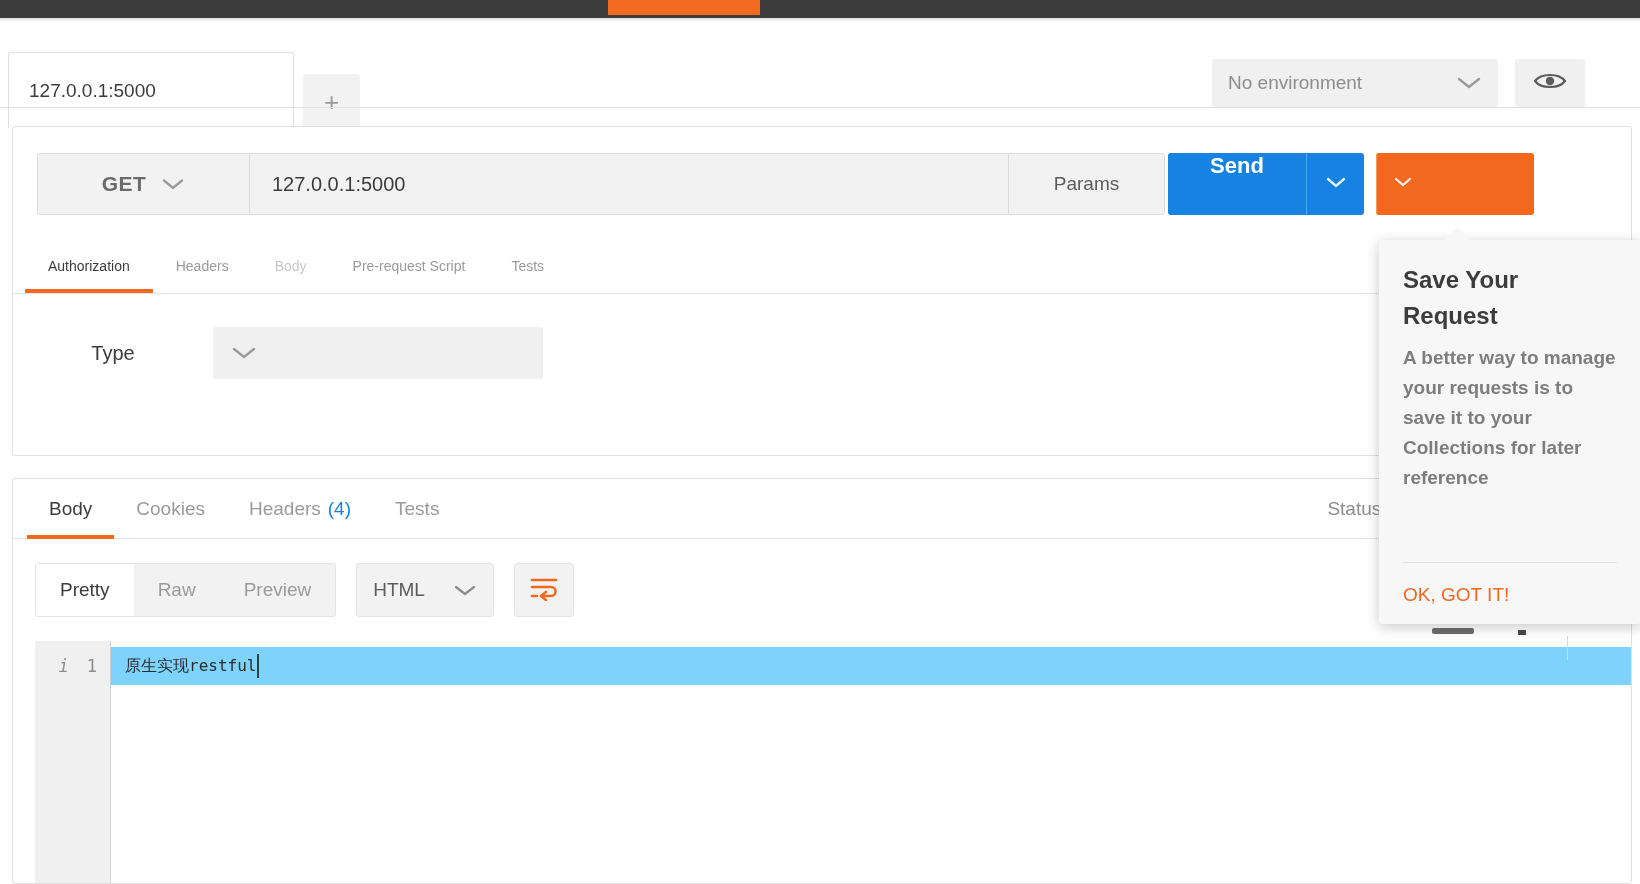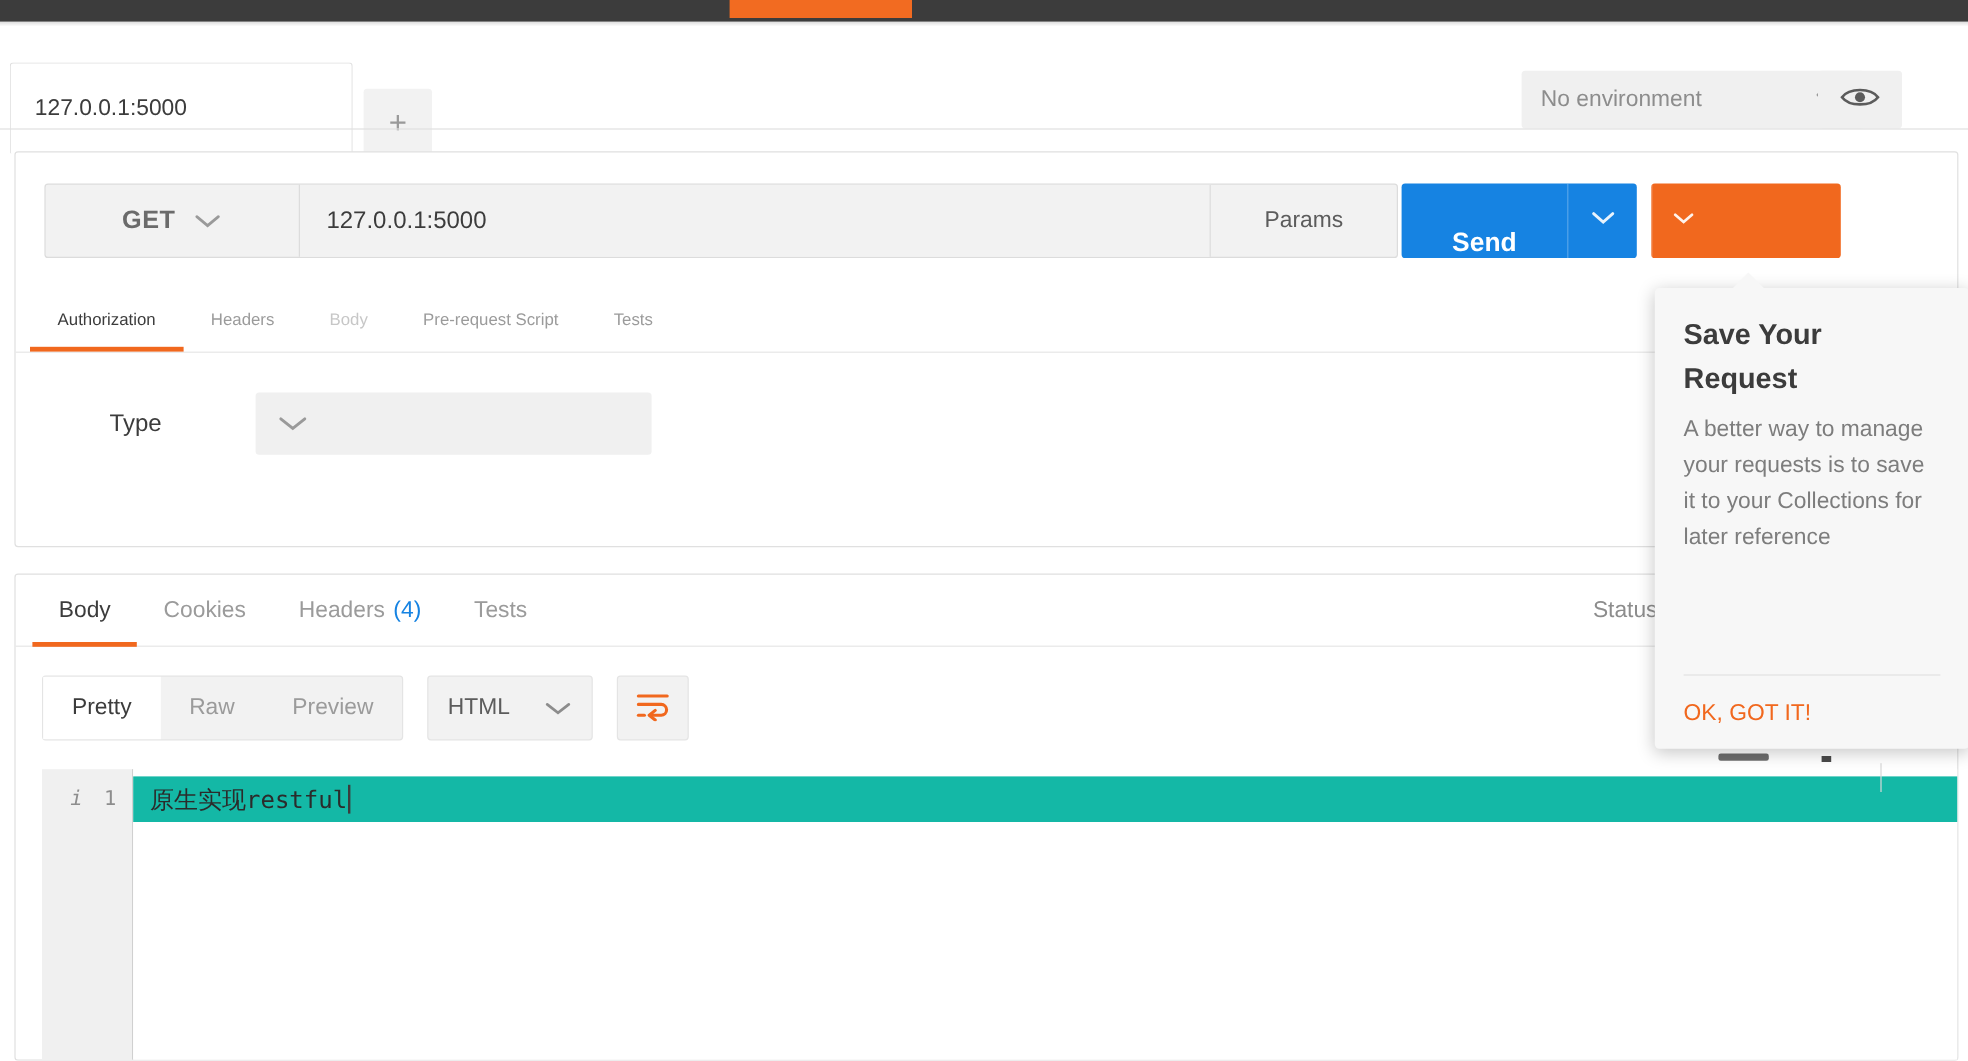--- a/index.html
+++ b/index.html
@@ -44,21 +44,21 @@
     display: flex; align-items: center; justify-content: center;
     color: #9a9a9a; font-size: 26px; font-weight: 300;
   }
   .tabstrip-underline {
     position: absolute; left: 0; top: 107px; width: 1640px; height: 1px;
     background: #e0e0e0;
   }
 
   
   .env-select {
-    position: absolute; left: 1268px; top: 37px; width: 286px; height: 48px;
+    position: absolute; left: 1212px; top: 37px; width: 286px; height: 48px;
     background: #f0f0f0; border-radius: 3px;
     display: flex; align-items: center; padding: 0 16px;
   }
   .env-label { font-size: 19px; color: #8d8d8d; flex: 1; }
   .chev { display: inline-block; }
   .chev svg { display: block; }
   .eye-btn {
     position: absolute; left: 1515px; top: 37px; width: 70px; height: 48px;
     background: #f0f0f0; border-radius: 3px;
     display: flex; align-items: center; justify-content: center;
@@ -87,21 +87,21 @@
   .params-box {
     width: 155px; display: flex; align-items: center; justify-content: center;
     font-size: 19px; color: #5c5c5c;
   }
   .send-btn {
     position: absolute; left: 1155px; top: 26px; width: 196px; height: 62px;
     background: #1683e2; border-radius: 3px;
     display: flex; align-items: stretch; overflow: hidden;
   }
   .send-main {
-    flex: 1; display: flex; align-items: flex-end; justify-content: center;
+    flex: 1; display: flex; align-items: flex-start; justify-content: center;
     color: #ffffff; font-size: 22px; font-weight: bold;
   }
   .send-caret {
     width: 58px; border-left: 1px solid rgba(255,255,255,.28);
     display: flex; align-items: center; justify-content: center;
   }
   .save-btn {
     position: absolute; left: 1363px; top: 26px; width: 158px; height: 62px;
     background: #f1681e; border-radius: 3px;
     display: flex; align-items: stretch; overflow: hidden;
@@ -211,23 +211,23 @@
   }
   .gutter-line {
     height: 38px; display: flex; align-items: center;
     justify-content: flex-end; padding-right: 13px; gap: 18px;
     font-family: "DejaVu Sans Mono", monospace;
     font-size: 17px; color: #8d8d8d;
   }
   .gutter-info { font-style: italic; }
   .code-area { flex: 1; background: #ffffff; padding-top: 6px; position: relative; }
   .code-line {
-    height: 38px; background: #14b8a6; display: flex; align-items: center;
+    height: 38px; background: #7dd3fc; display: flex; align-items: center;
     padding-left: 14px; font-family: "DejaVu Sans Mono", monospace;
-    font-size: 20px; color: #2b2b2b;
+    font-size: 16px; color: #2b2b2b;
   }
   .caret-bar {
     display: inline-block; width: 2px; height: 24px; background: #3c3c3c;
     margin-left: 1px;
   }
 
   
   .popup {
     position: absolute; left: 1379px; top: 240px; width: 262px; height: 384px;
     background: #f7f7f7; border-radius: 4px;
@@ -237,21 +237,21 @@
   .popup::before {
     content: ""; position: absolute; left: 64px; top: -13px;
     border-left: 14px solid transparent; border-right: 14px solid transparent;
     border-bottom: 14px solid #f7f7f7;
   }
   .popup-title {
     font-size: 24px; font-weight: bold; color: #3c3c3c;
     line-height: 1.52; margin-bottom: 8px;
   }
   .popup-body {
-    font-size: 19px; color: #7d7d7d; line-height: 1.58;
+    font-size: 19px; color: #7d7d7d; line-height: 1.58; font-weight: bold;
   }
   .popup-divider {
     position: absolute; left: 24px; right: 24px; top: 322px;
     height: 1px; background: #e2e2e2;
   }
   .popup-action {
     position: absolute; left: 24px; top: 344px;
     font-size: 19px; color: #f1681e;
   }
 

